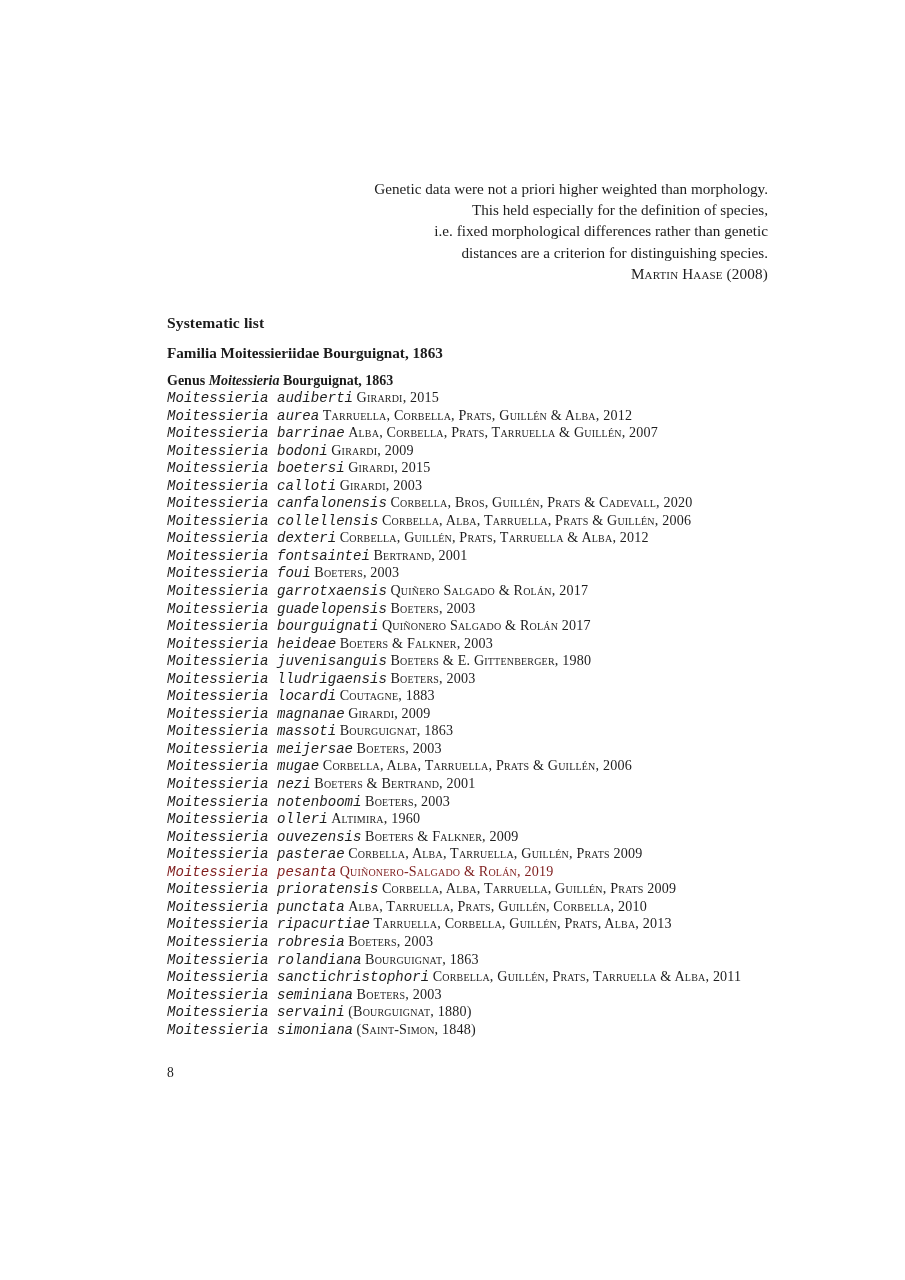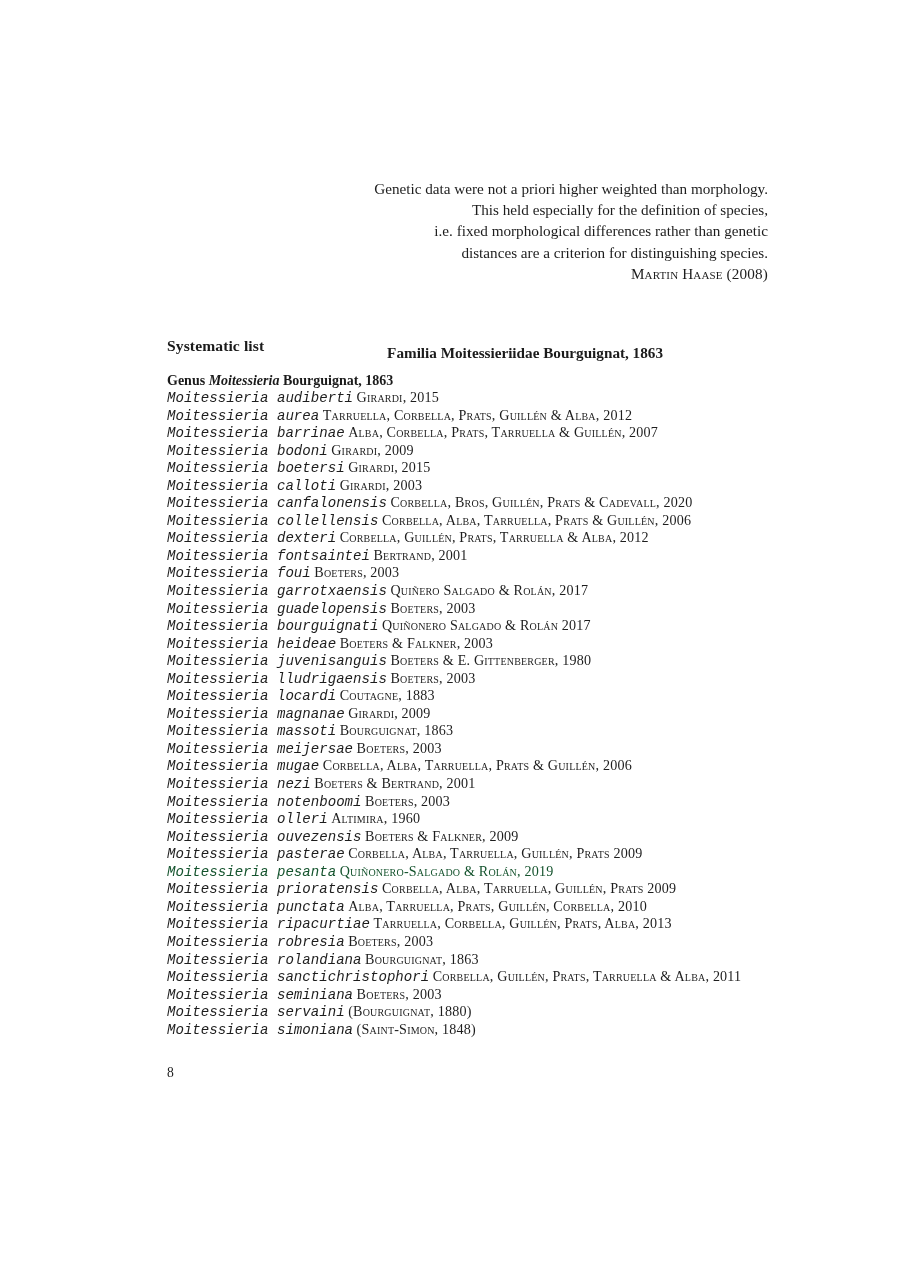--- a/index.html
+++ b/index.html
@@ -41,28 +41,27 @@
 
   
   .h-systematic {
     position: absolute;
     left: 167px;
     top: 313px;
     font-size: 15.6px;
     font-weight: bold;
     line-height: 20px;
     letter-spacing: 0.1px;
-    margin-top: 23px;
   }
   .h-familia {
     position: absolute;
     left: 167px;
     top: 343px;
     width: 496px;
-    text-align: right;
+    text-align: left;
     font-size: 15.2px;
     font-weight: bold;
     line-height: 20px;
   }
   .h-genus {
     position: absolute;
     left: 167px;
     top: 371px;
     font-size: 14px;
     font-weight: bold;
@@ -81,21 +80,21 @@
     top: 389px;
     width: 620px;
   }
   .species-row {
     font-size: 14.1px;
     line-height: 16.55px;
     white-space: nowrap;
     color: #1d1d1d;
   }
   .species-row.faded {
-    color: #14532d;
+    color: #7f1d1d;
   }
   .sp-name {
     font-style: italic;
     font-family: Liberation Mono, monospace;
   }
   .sp-auth {
     font-variant: small-caps;
     font-style: normal;
     letter-spacing: 0.2px;
   }

